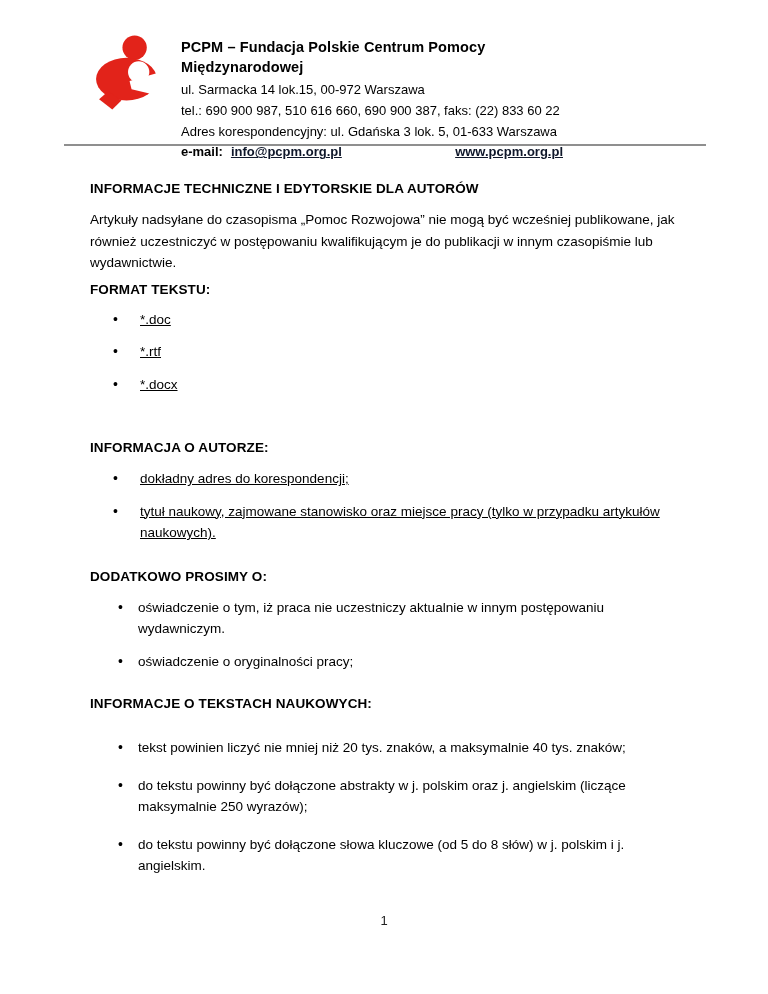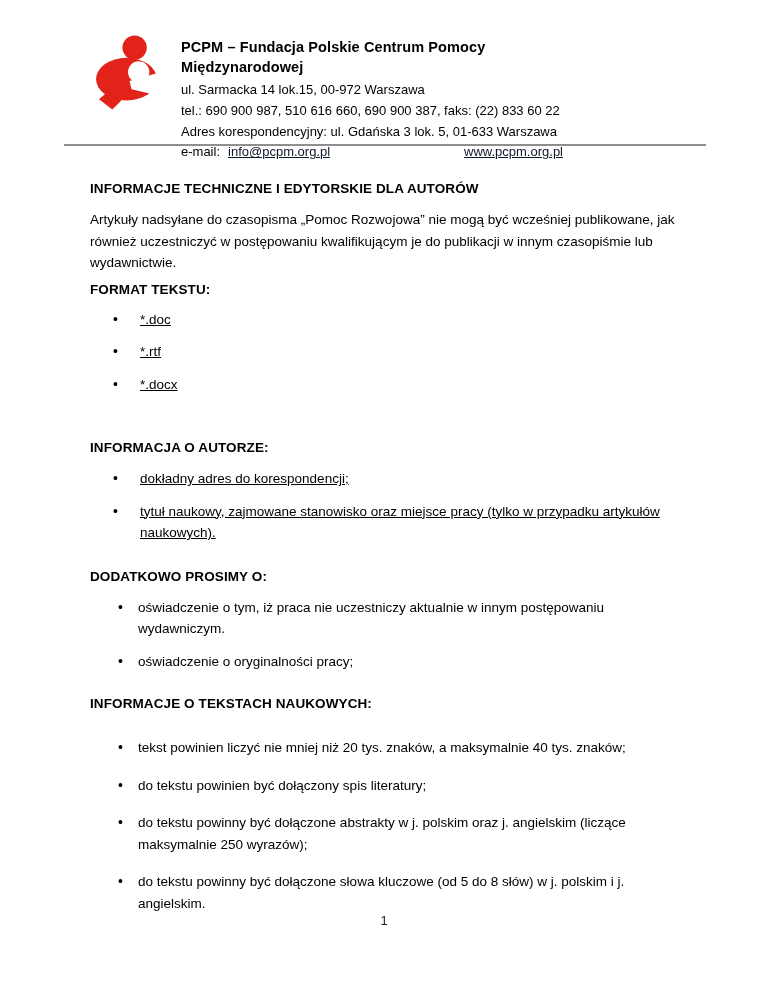--- a/index.html
+++ b/index.html
@@ -11,21 +11,21 @@
     font-family:"Liberation Sans", sans-serif;
     color:#000;
     overflow:hidden;
   }
 
   
   .letterhead { position:absolute; top:33px; left:93px; display:flex; }
   .logo { width:68px; height:78px; margin-top:2px; flex:0 0 auto; }
   .hinfo { margin-left:20px; width:382px; font-size:13px; line-height:20.8px; padding-top:4px; }
   .org { font-size:14.5px; font-weight:bold; letter-spacing:0.1px; margin-bottom:3px; line-height:20px; }
-  .email-row { display:flex; align-items:flex-end; }
+  .email-row { display:flex; align-items:flex-end;font-weight:bold; }
   .email-row .lbl { margin-right:8px; }
   a.link { color:#0f172a; text-decoration:underline; cursor:pointer; }
   .www { margin-left:auto; }
 
   .rule { position:absolute; top:144px; left:64px; right:62px; border-top:2px solid #8f8f8f; }
 
   
   .content { position:absolute; top:178px; left:90px; right:88px; font-size:13.5px; line-height:21.5px; }
   h1.doc-title { font-size:13.5px; font-weight:bold; margin:0; line-height:21px; letter-spacing:0.1px; }
   p.intro { margin:10px 0 0 0; }
@@ -115,21 +115,20 @@
       <ul class="blist list-b">
         <li>oświadczenie o tym, iż praca nie uczestniczy aktualnie w innym postępowaniu wydawniczym.</li>
         <li>oświadczenie o oryginalności pracy;</li>
       </ul>
     </section>
 
     <section class="s3">
       <h2 class="sec">INFORMACJE O TEKSTACH NAUKOWYCH:</h2>
       <ul class="blist list-b">
         <li>tekst powinien liczyć nie mniej niż 20 tys. znaków, a maksymalnie 40 tys. znaków;</li>
-        <li>do tekstu powinien być dołączony spis literatury;</li>
         <li>do tekstu powinny być dołączone abstrakty w j. polskim oraz j. angielskim (liczące maksymalnie 250 wyrazów);</li>
         <li>do tekstu powinny być dołączone słowa kluczowe (od 5 do 8 słów) w j. polskim i j. angielskim.</li>
       </ul>
     </section>
   </main>
 
   <div class="page-number">1</div>
 
 </div>
 

